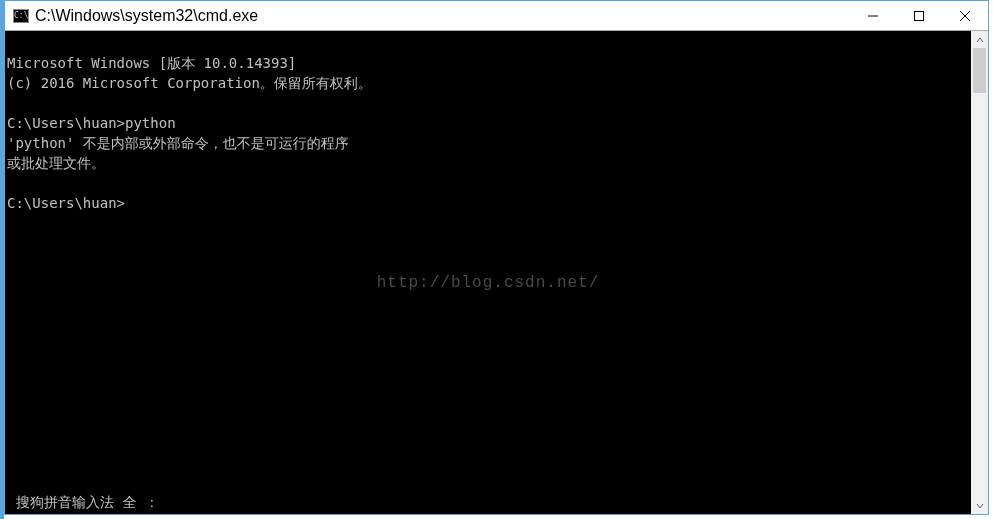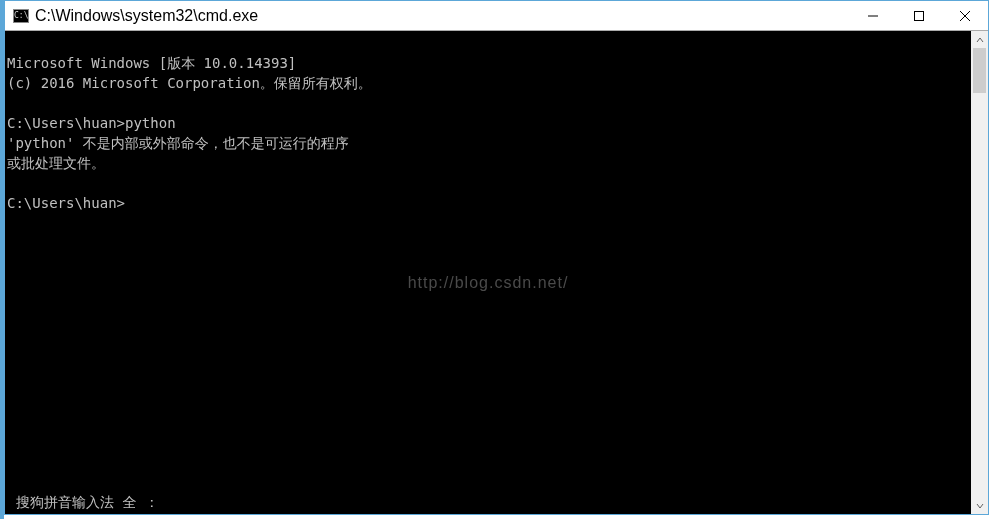--- a/index.html
+++ b/index.html
@@ -107,21 +107,21 @@
     color: #c0c0c0;
     font-size: 14px;
     font-family: "NSimSun","SimSun",monospace;
   }
   .watermark {
     position: absolute;
     left: 50%;
     top: 242px;
     transform: translateX(-50%);
     color: #4a4a4a;
-    font-family: Liberation Sans, sans-serif;
+    font-family: Liberation Mono, monospace;
     font-size: 16px;
     letter-spacing: 1px;
   }
 </style>
 </head>
 <body>
 
 <div class="window">
 
   <div class="titlebar">

